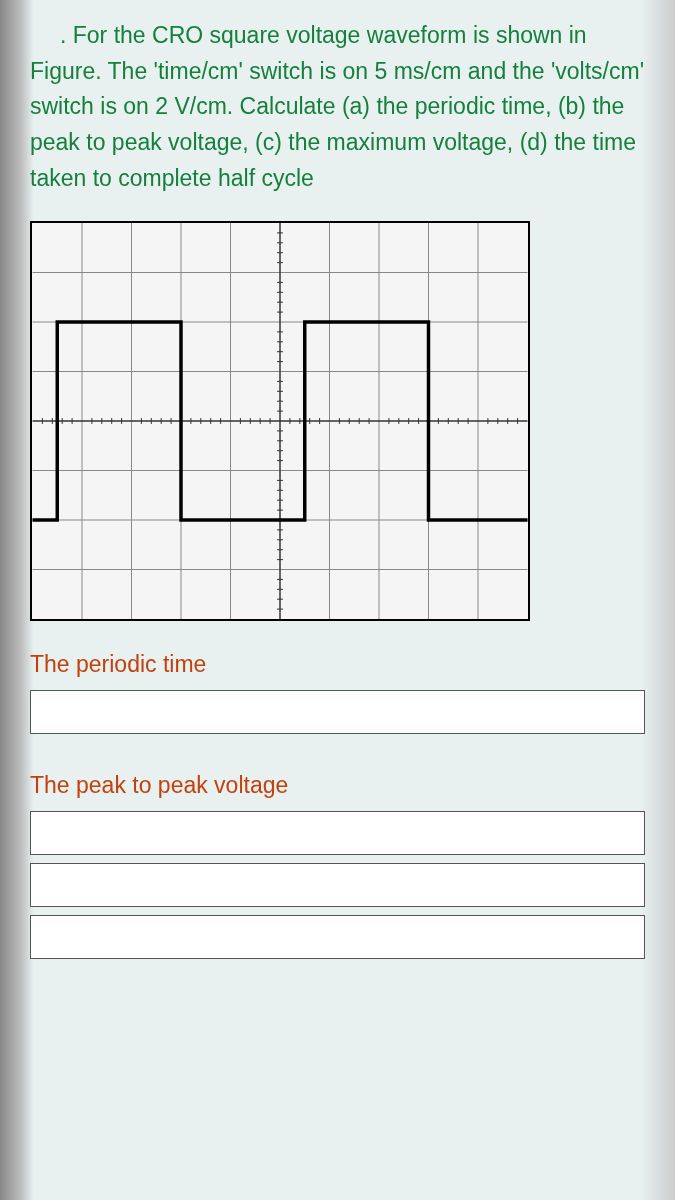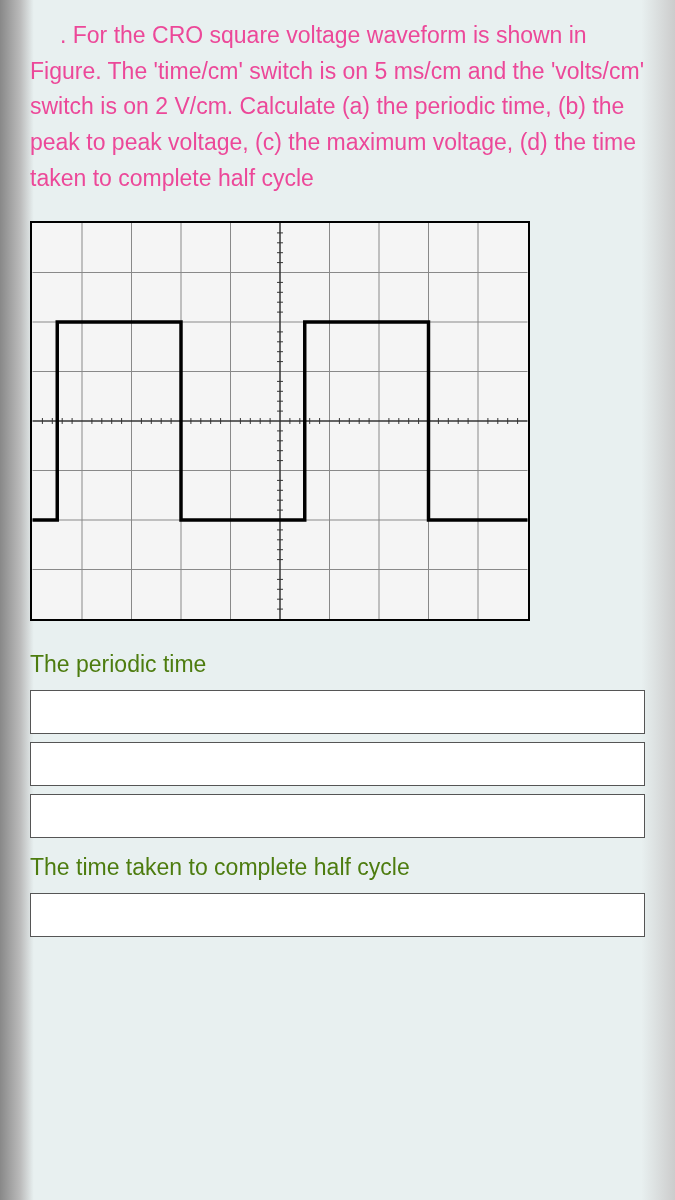--- a/index.html
+++ b/index.html
@@ -14,37 +14,37 @@
       font-family: Arial, Helvetica, sans-serif;
       padding: 0;
       overflow: hidden;
     }
     .content {
       padding: 18px 30px 20px 30px;
     }
     .question-text {
       font-size: 23px;
       line-height: 1.55;
-      color: #ec4899;
+      color: #15803d;
       margin-bottom: 25px;
       text-indent: 30px;
     }
     .chart-container {
       display: flex;
       justify-content: flex-start;
       margin: 15px 0 30px 0;
     }
     svg.oscilloscope {
       border: 2px solid #000;
       background: #f5f5f5;
     }
     .field-label {
       font-size: 23px;
-      color: #4d7c0f;
-      margin-top: 8px;
+      color: #c2410c;
+      margin-top: 30px;
       margin-bottom: 12px;
     }
     .answer-input {
       width: 100%;
       height: 44px;
       border: 1px solid #555;
       background: #fff;
       font-size: 20px;
       padding: 0 10px;
       margin-bottom: 8px;
@@ -158,19 +158,19 @@
           <line x1="247" y1="390" x2="253" y2="390"></line>
       </g>
 
       <polyline points="0,300 25,300 25,100 150,100 150,300 275,300 275,100 400,100 400,300 500,300" fill="none" stroke="#000" stroke-width="3.5"></polyline>
     </svg>
   </div>
 
   <div class="field-label">The periodic time</div>
   <input class="answer-input" type="text" value="" style="">
 
+  <div class="field-label">The peak to peak voltage</div>
   <input class="answer-input" type="text" value="" style="">
 
   <input class="answer-input" type="text" value="" style="">
 
-  <div class="field-label">The time taken to complete half cycle</div>
   <input class="answer-input" type="text" value="" style="">
 </div>
 
 </body></html>

